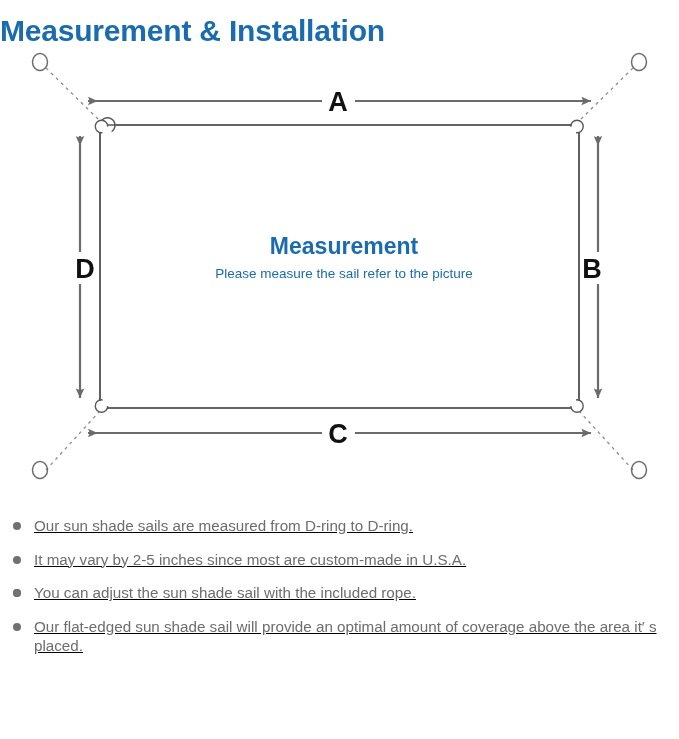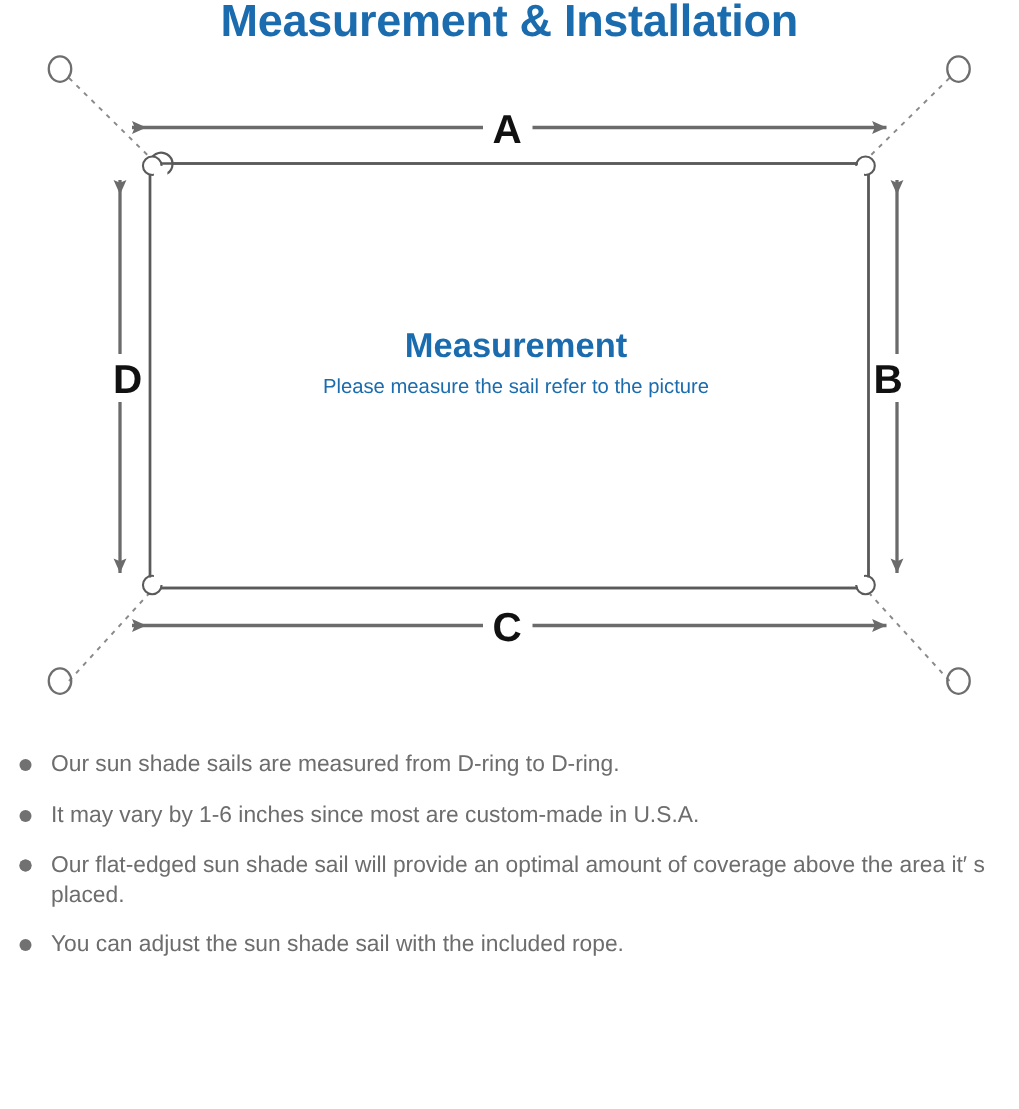--- a/index.html
+++ b/index.html
@@ -9,28 +9,28 @@
   }
   body {
     width: 679px;
     height: 739px;
     font-family: "Liberation Sans", sans-serif;
     overflow: hidden;
     position: relative;
   }
 
   #page-title {
-    text-align: center;
+    text-align: left;
     color: #1a6cae;
     font-weight: bold;
     font-size: 30px;
     letter-spacing: -0.2px;
     line-height: 1;
     margin: 0;
-    padding-top: 0;
+    padding-top: 16px;
     font-family: "Liberation Sans", sans-serif;
   }
 
   #diagram-wrap {
     position: relative;
     width: 679px;
     height: 470px;
   }
   #diagram-svg {
     display: block;
@@ -53,20 +53,21 @@
     font-family: "Liberation Sans", sans-serif;
     font-weight: normal;
     font-size: 13.5px;
     fill: #1a6cae;
   }
 
   #notes-list {
     list-style: none;
     margin: 0;
     padding: 0 14px 0 10px;
+    text-decoration: underline;
   }
   #notes-list li {
     position: relative;
     color: #6d6d6d;
     font-size: 15.2px;
     line-height: 19.5px;
     padding-left: 24px;
     margin-bottom: 14px;
     font-family: "Liberation Sans", sans-serif;
   }
@@ -159,26 +160,26 @@
   </svg>
 </div>
 
 <ul id="notes-list">
   <li>
     <span class="bullet-dot"></span>
     <span>Our sun shade sails are measured from D-ring to D-ring.</span>
   </li>
   <li>
     <span class="bullet-dot"></span>
-    <span>It may vary by 1-6 inches since most are custom-made in U.S.A.</span>
+    <span>It may vary by 2-5 inches since most are custom-made in U.S.A.</span>
   </li>
   <li>
     <span class="bullet-dot"></span>
   </li>
   <li>
     <span class="bullet-dot"></span>
-    <span>Our flat-edged sun shade sail will provide an optimal amount of coverage above the area it′ s placed.</span>
+    <span>You can adjust the sun shade sail with the included rope.</span>
   </li>
   <li>
     <span class="bullet-dot"></span>
-    <span>You can adjust the sun shade sail with the included rope.</span>
+    <span>Our flat-edged sun shade sail will provide an optimal amount of coverage above the area it′ s placed.</span>
   </li>
 </ul>
 
 </body></html>

